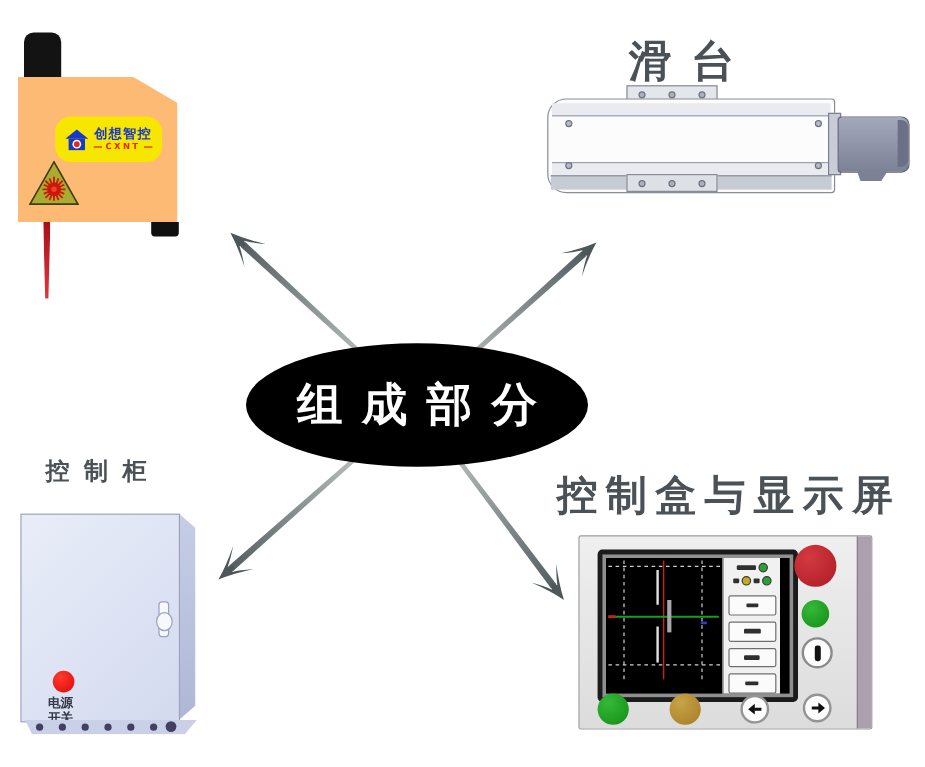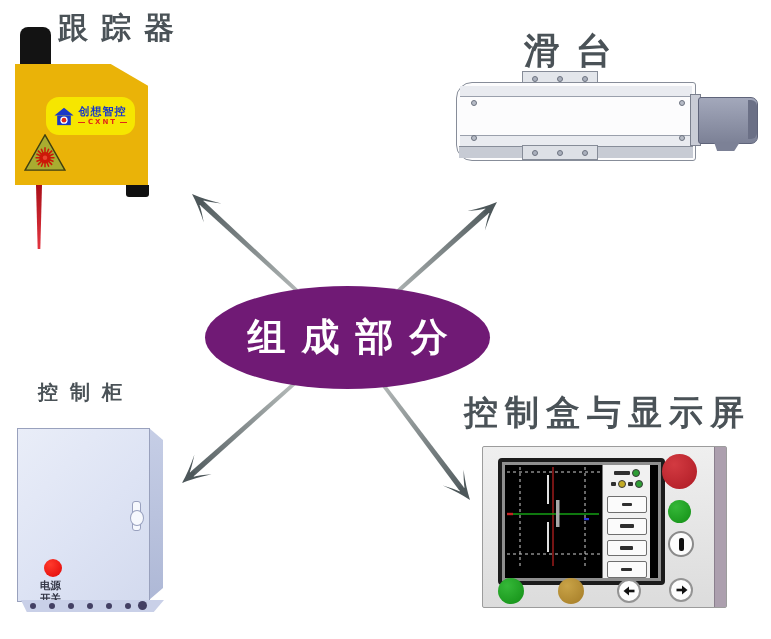--- a/index.html
+++ b/index.html
@@ -8,30 +8,30 @@
 
   
   .sec-title{position:absolute;font-weight:700;color:#4a5257;white-space:nowrap;}
   .t-tracker{left:58px;top:8px;font-size:30px;letter-spacing:13px;}
   .t-slide{left:524px;top:27px;font-size:36px;letter-spacing:16px;}
   .t-cabinet{left:38px;top:379px;font-size:20px;letter-spacing:12px;}
   .t-cbox{left:464px;top:390px;font-size:34px;letter-spacing:7px;}
 
   
   .ellipse{position:absolute;left:205px;top:286px;width:285px;height:103px;border-radius:50%;
-           background:#701a75;display:flex;align-items:center;justify-content:center;z-index:2;}
+           background:#000000;display:flex;align-items:center;justify-content:center;z-index:2;}
   .ellipse span{color:#fff;font-size:38px;font-weight:700;letter-spacing:16px;margin-left:16px;}
 
   
   .arrows{position:absolute;left:0;top:0;z-index:1;}
 
   
   .tracker{position:absolute;left:10px;top:25px;width:155px;height:230px;z-index:2;}
   .tr-knob{position:absolute;left:10px;top:2px;width:31px;height:40px;background:#131313;border-radius:8px 8px 3px 3px;}
-  .tr-body{position:absolute;left:5px;top:39px;width:133px;height:121px;background:#eab308;
+  .tr-body{position:absolute;left:5px;top:39px;width:133px;height:121px;background:#fdba74;
            clip-path:polygon(0 0,72% 0,100% 18%,100% 100%,0 100%);}
   .brand{position:absolute;left:31px;top:33px;width:89px;height:38px;background:#f6e600;border-radius:13px;
          display:flex;align-items:center;justify-content:center;gap:4px;}
   .brand-col{display:flex;flex-direction:column;align-items:center;line-height:1;}
   .brand-name{font-size:11px;font-weight:700;color:#1838c8;letter-spacing:1px;}
   .brand-sub{display:flex;align-items:center;gap:3px;margin-top:2px;}
   .brand-sub span{font-size:7px;font-weight:700;color:#e02818;letter-spacing:2px;}
   .dash{width:7px;height:1.5px;background:#e02818;display:inline-block;}
   .laser{position:absolute;left:9px;top:70px;}
   .tr-conn{position:absolute;left:116px;top:160px;width:23px;height:12px;background:#101010;border-radius:0 0 3px 3px;}
@@ -70,21 +70,21 @@
               clip-path:polygon(2% 0,100% 0,93% 100%,6% 100%);}
   .cab-dot{position:absolute;top:3px;width:6px;height:6px;border-radius:50%;background:#433f63;}
   .cab-dot-big{width:9px;height:9px;top:1px;}
   .cab-handle{position:absolute;left:114px;top:72px;width:7px;height:28px;background:#f6f8fd;
               border:1px solid #99a1bf;border-radius:3px;}
   .cab-handle-knob{position:absolute;left:-3px;top:8px;width:12px;height:14px;background:#f6f8fd;
                    border:1px solid #99a1bf;border-radius:50%;}
   .cab-power{position:absolute;left:26px;top:130px;width:18px;height:18px;border-radius:50%;
              background:radial-gradient(circle at 35% 30%,#ff3a2c,#e00606);}
   .cab-power-label{position:absolute;left:22px;top:151px;font-size:10.5px;font-weight:700;
-                   color:#333646;line-height:1.25;text-align:left;font-family:Liberation Mono, monospace;}
+                   color:#333646;line-height:1.25;text-align:left;}
 
   
   .cbox{position:absolute;left:482px;top:446px;width:243px;height:160px;z-index:2;
         background:linear-gradient(180deg,#efefef,#dcdcdc);border:1px solid #9c9c9c;border-radius:2px;}
   .cb-stripe{position:absolute;right:0;top:0;width:11px;height:100%;background:#ac9fae;border-left:1px solid #8a7f8d;}
   .cb-bezel{position:absolute;left:15px;top:11px;width:159px;height:119px;background:#1b1b1b;border-radius:4px;padding:4px;box-sizing:content-box;}
   .cb-frame{width:100%;height:100%;border:3px solid #8f8f8f;background:#000;display:flex;box-sizing:border-box;}
   .cb-sidebar{width:48px;background:#f1f1f1;border-left:1px solid #777;display:flex;flex-direction:column;align-items:center;padding-top:4px;box-sizing:border-box;}
   .led-row{display:flex;align-items:center;gap:2px;margin-bottom:3px;}
   .smudge{background:#2f2f2f;height:3.5px;border-radius:1px;}
@@ -133,21 +133,20 @@
     <g transform="translate(470,500) rotate(53)">
       <polygon points="-215,-1.4 -14,-2.8 -14,2.8 -215,1.4" fill="url(#shaft)"></polygon>
       <path d="M0 0 Q-13 4.5 -28 13 Q-18 5.5 -13 3 L-17.5 0 L-13 -3 Q-18 -5.5 -28 -13 Q-13 -4.5 0 0 Z" fill="#4d575a"></path>
     </g>
   </svg>
 
   <div class="ellipse">
     <span>组成部分</span>
   </div>
 
-  <div class="sec-title t-tracker">跟踪器</div>
   <div class="sec-title t-slide">滑台</div>
   <div class="sec-title t-cabinet">控制柜</div>
   <div class="sec-title t-cbox">控制盒与显示屏</div>
 
   <div class="tracker">
     <div class="tr-knob"></div>
     <div class="tr-body">
       <div class="brand">
         <svg width="20" height="19" viewBox="0 0 22 20">
           <polygon points="11,0.5 21.5,9 0.5,9" fill="#1838c8"></polygon>

